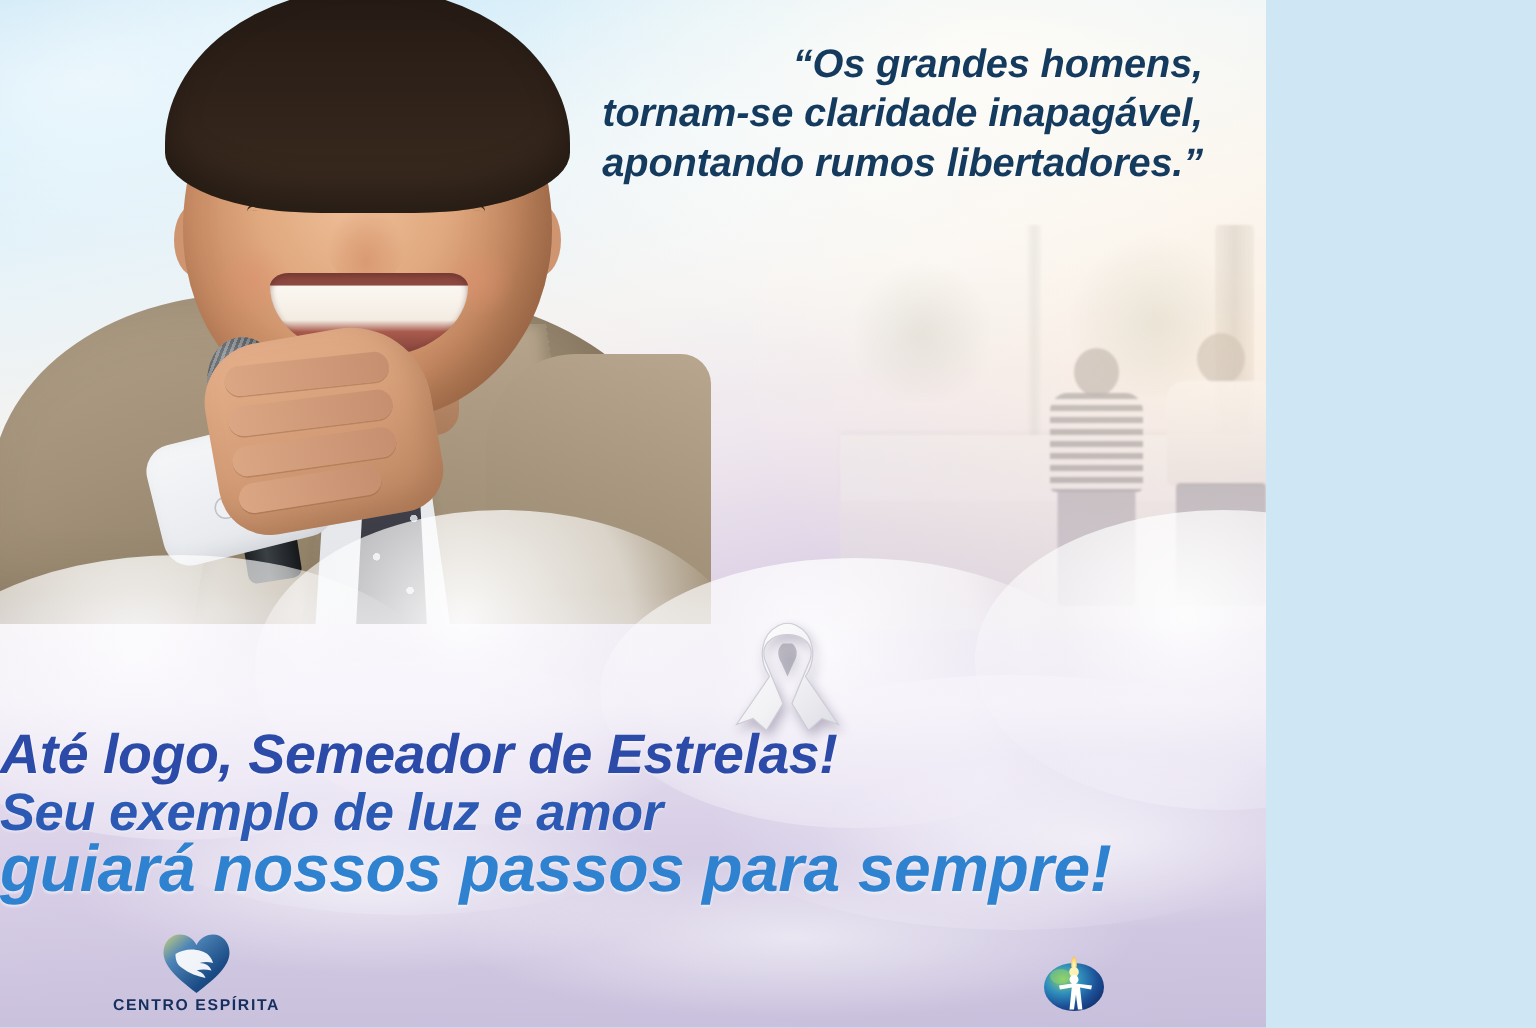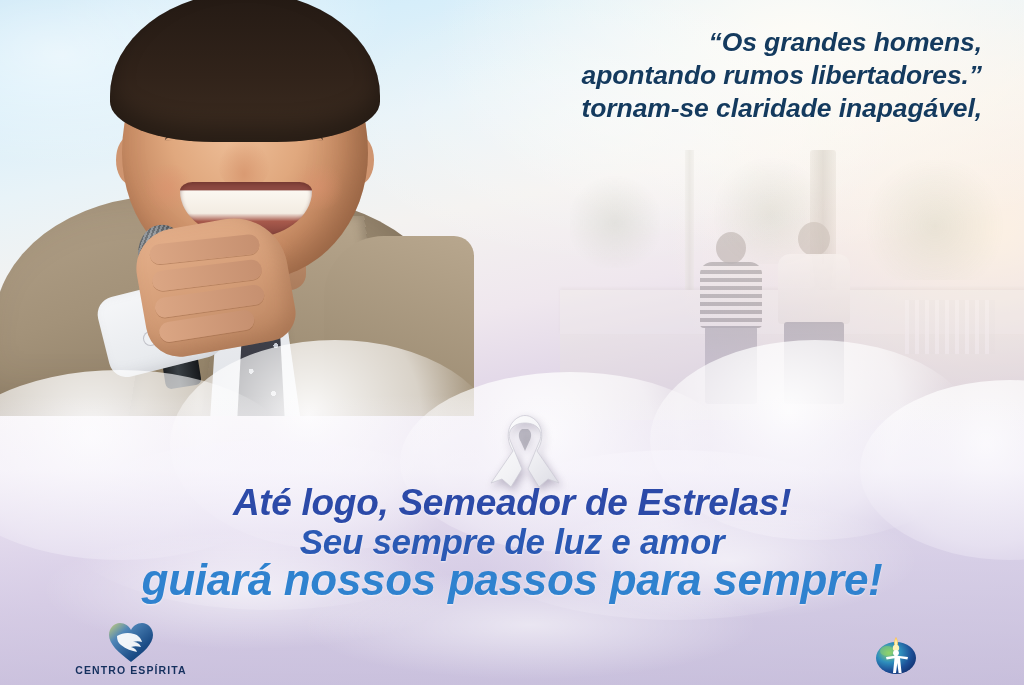--- a/index.html
+++ b/index.html
@@ -4,21 +4,21 @@
 <style>
   * { margin:0; padding:0; box-sizing:border-box; }
   html, body {
     width:1024px; height:685px;
     font-family:"Liberation Sans", sans-serif;
     overflow:hidden; background:#cfe7f5;
   }
 
   #poster {
     position:relative;
-    width:1024px; height:685px;
+    width:844px; height:685px;
     overflow:hidden;
     background:
       radial-gradient(ellipse 520px 300px at 78% 6%,  rgba(255,252,246,0.95) 0%, rgba(255,250,240,0.0) 70%),
       radial-gradient(ellipse 460px 340px at 97% 34%, rgba(255,243,226,0.85) 0%, rgba(255,243,226,0.0) 72%),
       linear-gradient(168deg,
         #c8e6f6 0%,
         #d6eefa 10%,
         #e8f3f8 22%,
         #f4f2f0 34%,
         #efe7ee 46%,
@@ -306,21 +306,21 @@
   
   .ribbon {
     position:absolute; left:489px; top:413px;
     width:72px; height:76px;
     filter:drop-shadow(2px 4px 4px rgba(110,100,130,.45));
   }
 
   
   .headline {
     position:absolute; left:0; top:483px; width:100%;
-    text-align:center;
+    text-align:left;
     font-style:italic; font-weight:bold;
     letter-spacing:-0.3px;
   }
   .hl-line { display:block; white-space:nowrap; }
   .hl1 { font-size:37px; line-height:40px; color:#2c4aa8;
          text-shadow:0 1px 2px rgba(255,255,255,.6); }
   .hl2 { font-size:35px; line-height:38px; color:#2b59b4;
          text-shadow:0 1px 2px rgba(255,255,255,.6); }
   .hl3 { font-size:44px; line-height:38px; color:#2f82cf;
          text-shadow:0 1px 2px rgba(255,255,255,.6); }
@@ -410,41 +410,41 @@
     <div class="cl cl6"></div>
     <div class="cl cl7"></div>
     <div class="cl-veil"></div>
     <div class="cl-wisp w1"></div>
     <div class="cl-wisp w2"></div>
     <div class="cl-wisp w3"></div>
   </div>
 
   <div class="quote">
     <span class="quote-line">“Os grandes homens,</span>
+    <span class="quote-line">tornam-se claridade inapagável,</span>
     <span class="quote-line">apontando rumos libertadores.”</span>
-    <span class="quote-line">tornam-se claridade inapagável,</span>
   </div>
 
   <div class="ribbon">
     <svg width="72" height="76" viewBox="0 0 72 76" xmlns="http://www.w3.org/2000/svg">
       <defs>
         <linearGradient id="rg" x1="0" y1="0" x2="1" y2="1">
           <stop offset="0%" stop-color="#ffffff"></stop>
           <stop offset="55%" stop-color="#f2f2f5"></stop>
           <stop offset="100%" stop-color="#dcdce4"></stop>
         </linearGradient>
       </defs>
       <path d="M36 10 C24 10 18 18 21 27 L33 56 L22 74 L13 66 L2 70 L24 38 C16 26 18 10 30 4 C34 2 38 2 42 4 C54 10 56 26 48 38 L70 70 L59 66 L50 74 L39 56 L51 27 C54 18 48 10 36 10 Z" fill="url(#rg)" stroke="#cdccd6" stroke-width="0.8"></path>
       <path d="M33 16 C29 19 29 24 32 29 L36 38 L40 29 C43 24 43 19 39 16 Z" fill="#8e8c99" opacity="0.55"></path>
     </svg>
   </div>
 
   <div class="headline">
     <span class="hl-line hl1">Até logo, Semeador de Estrelas!</span>
-    <span class="hl-line hl2">Seu sempre de luz e amor</span>
+    <span class="hl-line hl2">Seu exemplo de luz e amor</span>
     <span class="hl-line hl3">guiará nossos passos para sempre!</span>
   </div>
 
   <div class="logo logo-left">
     <div class="logo-mark">
       <svg width="46" height="42" viewBox="0 0 46 42" xmlns="http://www.w3.org/2000/svg">
         <defs>
           <linearGradient id="hg" x1="0" y1="0" x2="1" y2="1">
             <stop offset="0%" stop-color="#c9cf7a"></stop>
             <stop offset="28%" stop-color="#4f86b8"></stop>

